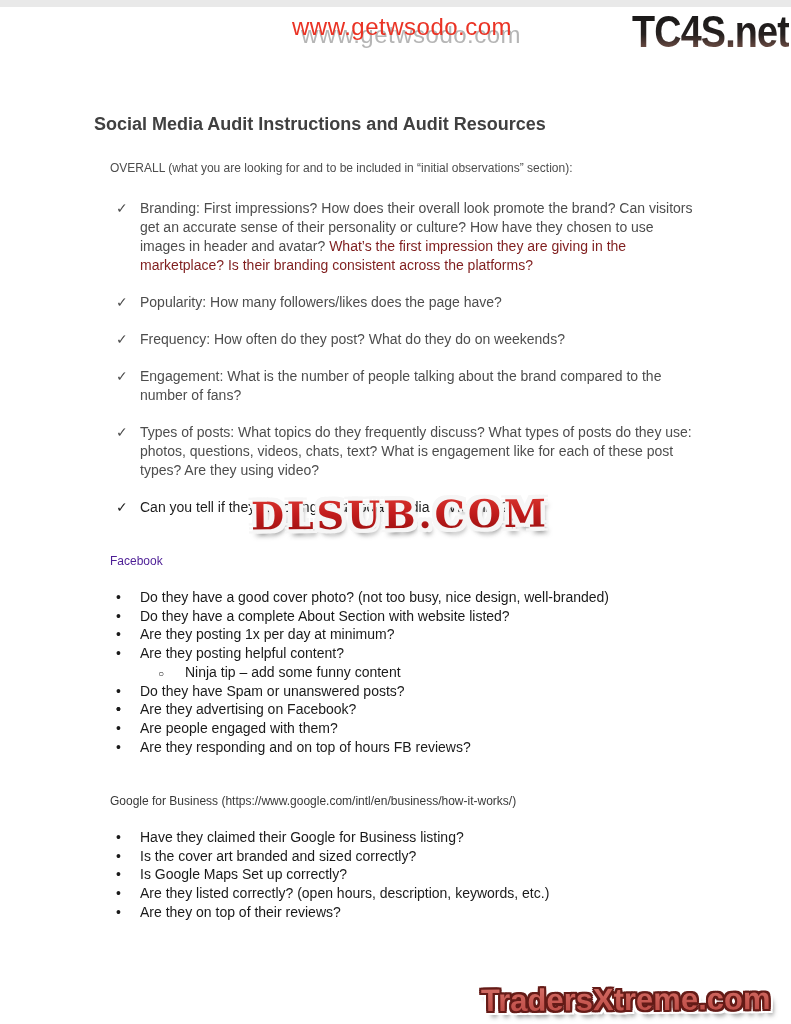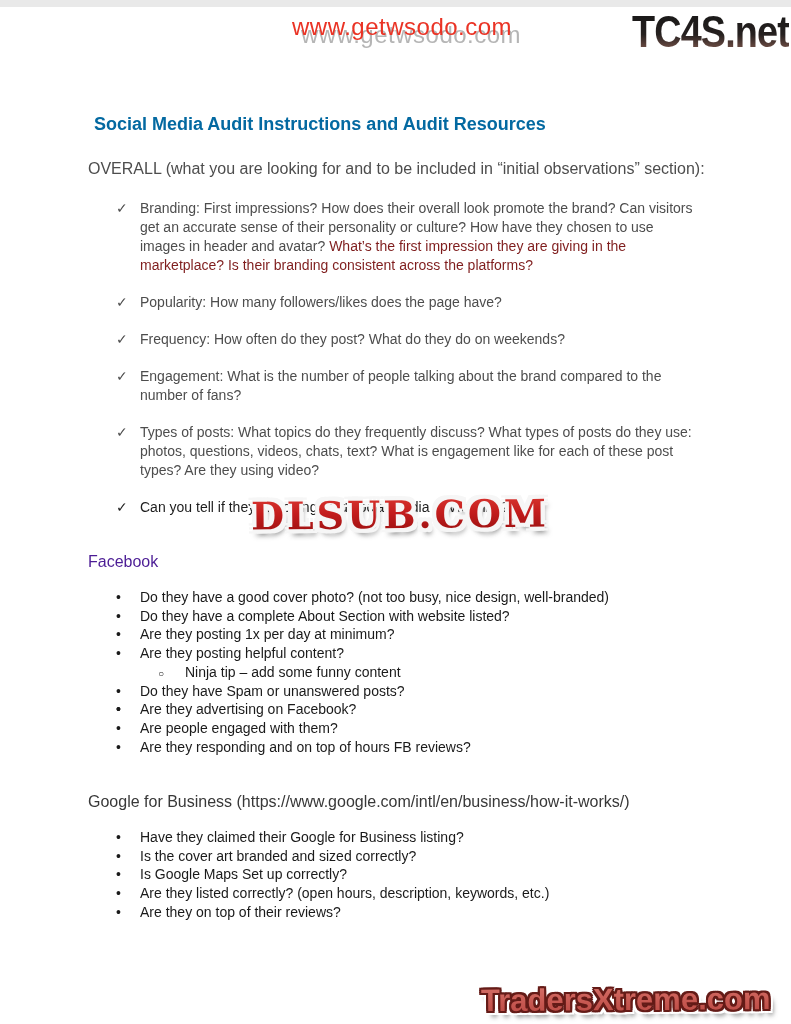--- a/index.html
+++ b/index.html
@@ -27,26 +27,26 @@
     font-size:45px;font-weight:bold;line-height:50px;
     letter-spacing:-1px;white-space:nowrap;
     transform:scaleX(.84);transform-origin:right top;
     background:linear-gradient(180deg,#151515 0%,#262120 55%,#9a685b 100%);
     -webkit-background-clip:text;background-clip:text;
     -webkit-text-fill-color:transparent;color:#3a2723;
   }
   
   .title{
     position:absolute;left:94px;top:95px;
-    font-size:18px;font-weight:bold;color:#0369a1;
+    font-size:18px;font-weight:bold;color:#404040;
     white-space:nowrap;
   }
   .sec-head{
-    position:absolute;left:88px;
-    font-size:16px;line-height:19px;color:#4d4d4d;
+    position:absolute;left:110px;
+    font-size:12px;line-height:19px;color:#4d4d4d;
   }
   #overall-head{top:152px;width:640px;}
   #facebook-head{top:545px;color:#4c1d95;}
   #google-head{top:785px;color:#383838;white-space:nowrap;}
 
   .list{position:absolute;left:94px;width:606px;font-size:14px;}
   #check-list{top:192px;}
   #fb-list{top:581px;}
   #google-list{top:821px;}
 

